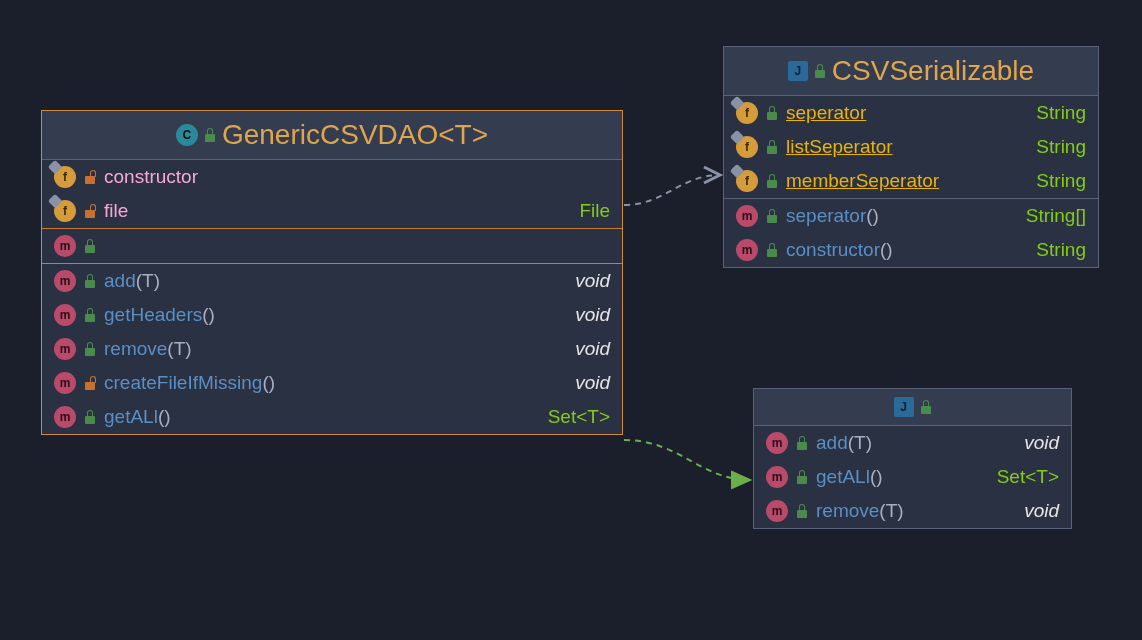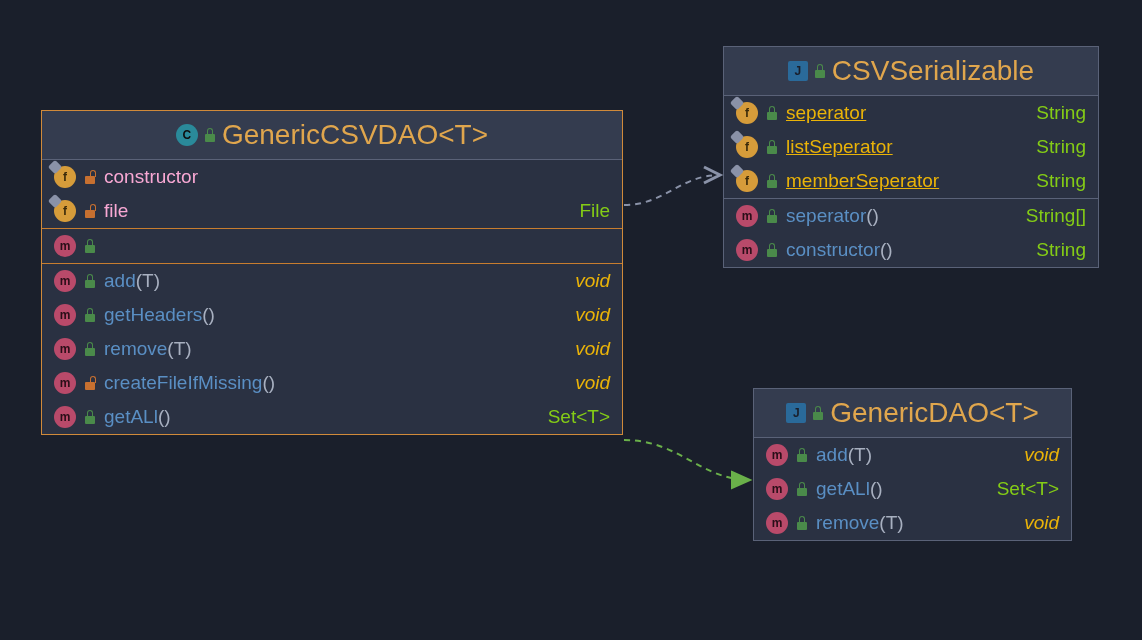--- a/index.html
+++ b/index.html
@@ -40,21 +40,21 @@
   }
   .row-sep {
     border-top: 1px solid #c77d2f;
   }
   .box-gray .row-sep { border-top-color: #5a6278; }
   .flex-fill { flex: 1; }
   .name-red { color: #f9a8d4; }
   .name-blue { color: #5a8fc4; }
   .name-orange { color: #eab308; text-decoration: underline; }
   .type-gold { color: #84cc16; }
-  .type-void { color: #eab308; font-style: italic; }
+  .type-void { color: #e5e5e5; font-style: italic; }
   .paren { color: #a8b0c0; }
 
   
   .badge {
     width: 22px; height: 22px;
     border-radius: 50%;
     display: inline-flex;
     align-items: center;
     justify-content: center;
     font-size: 12px;
@@ -209,21 +209,20 @@
     <span><span class="name-blue">constructor</span><span class="paren">()</span></span>
     <span class="flex-fill"></span>
     <span class="type-gold">String</span>
   </div>
 </div>
 
 <div class="class-box box-gray" style="left:753px; top:388px; width:319px; border-color:#5a6278;">
   <div class="class-header">
     <span class="badge badge-j" style="border-radius:2px;">J</span>
     <span class="lock lock-green"></span>
-    <span class="class-title">GenericDAO&lt;T&gt;</span>
   </div>
   <div class="row">
     <span class="badge badge-m">m</span>
     <span class="lock lock-green"></span>
     <span><span class="name-blue">add</span><span class="paren">(T)</span></span>
     <span class="flex-fill"></span>
     <span class="type-void">void</span>
   </div>
   <div class="row">
     <span class="badge badge-m">m</span>

